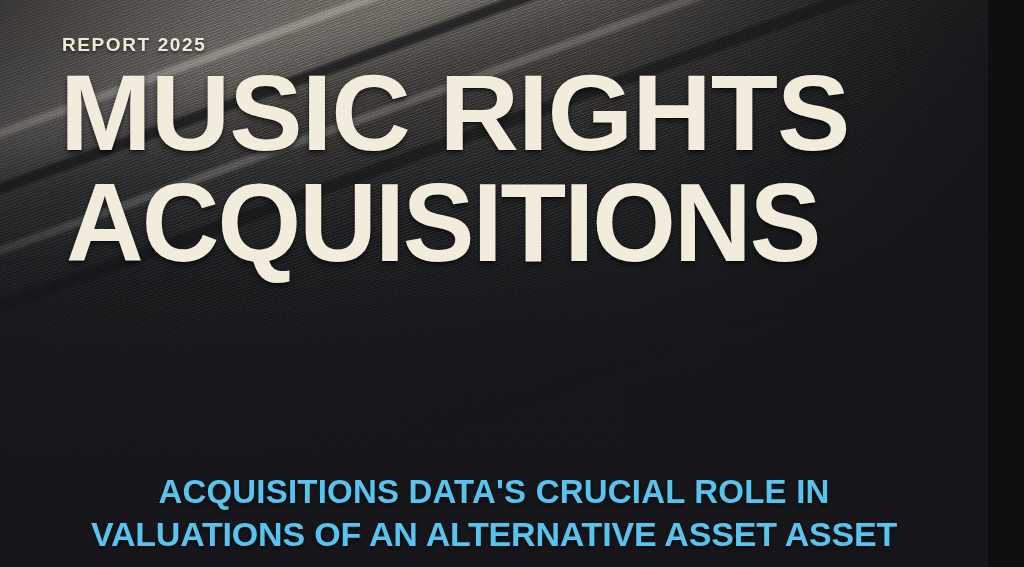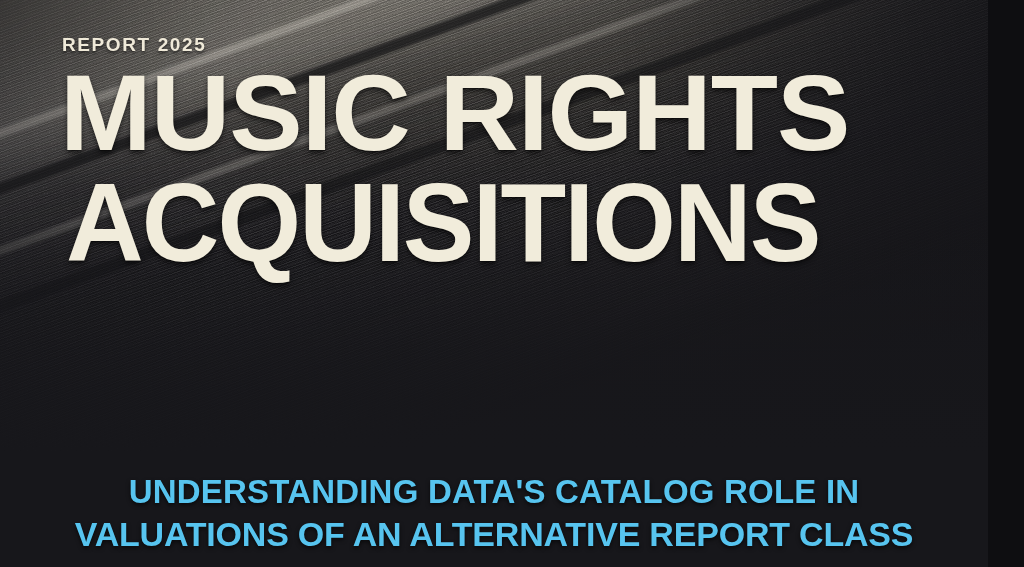--- a/index.html
+++ b/index.html
@@ -203,17 +203,17 @@
     <div class="kicker">REPORT 2025</div>
 
     <div class="title-block">
       <div class="title-line l1">MUSIC RIGHTS</div>
       <div class="title-line l3">ACQUISITIONS</div>
     </div>
 
   </div>
 
   <div class="subtitle">
-    <div class="sub-line s1">UNDERSTANDING DATA'S CATALOG ROLE IN</div>
-    <div class="sub-line s2">VALUATIONS OF AN ALTERNATIVE REPORT CLASS</div>
+    <div class="sub-line s1">ACQUISITIONS DATA'S CRUCIAL ROLE IN</div>
+    <div class="sub-line s2">VALUATIONS OF AN ALTERNATIVE ASSET ASSET</div>
   </div>
 
 </div>
 
 </body></html>

